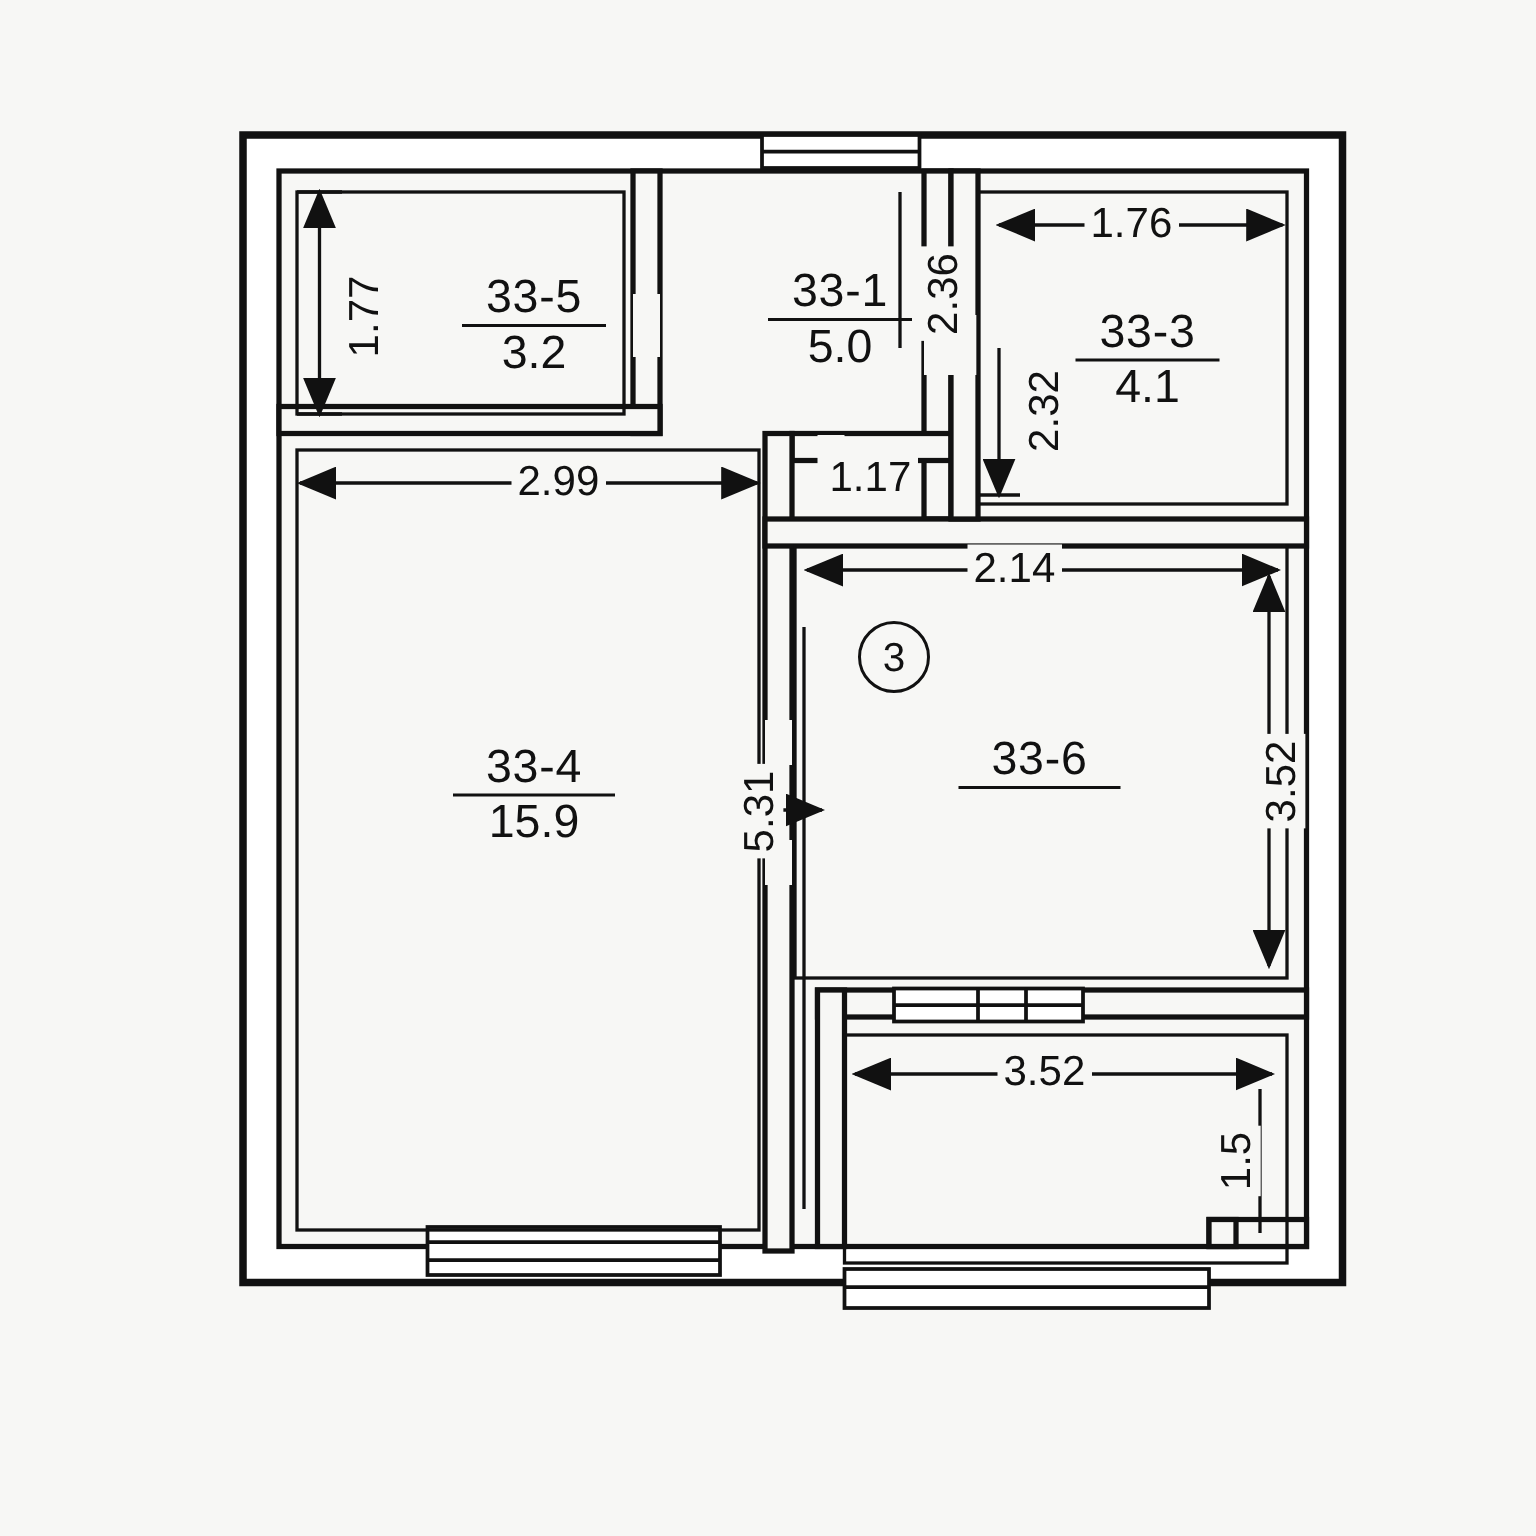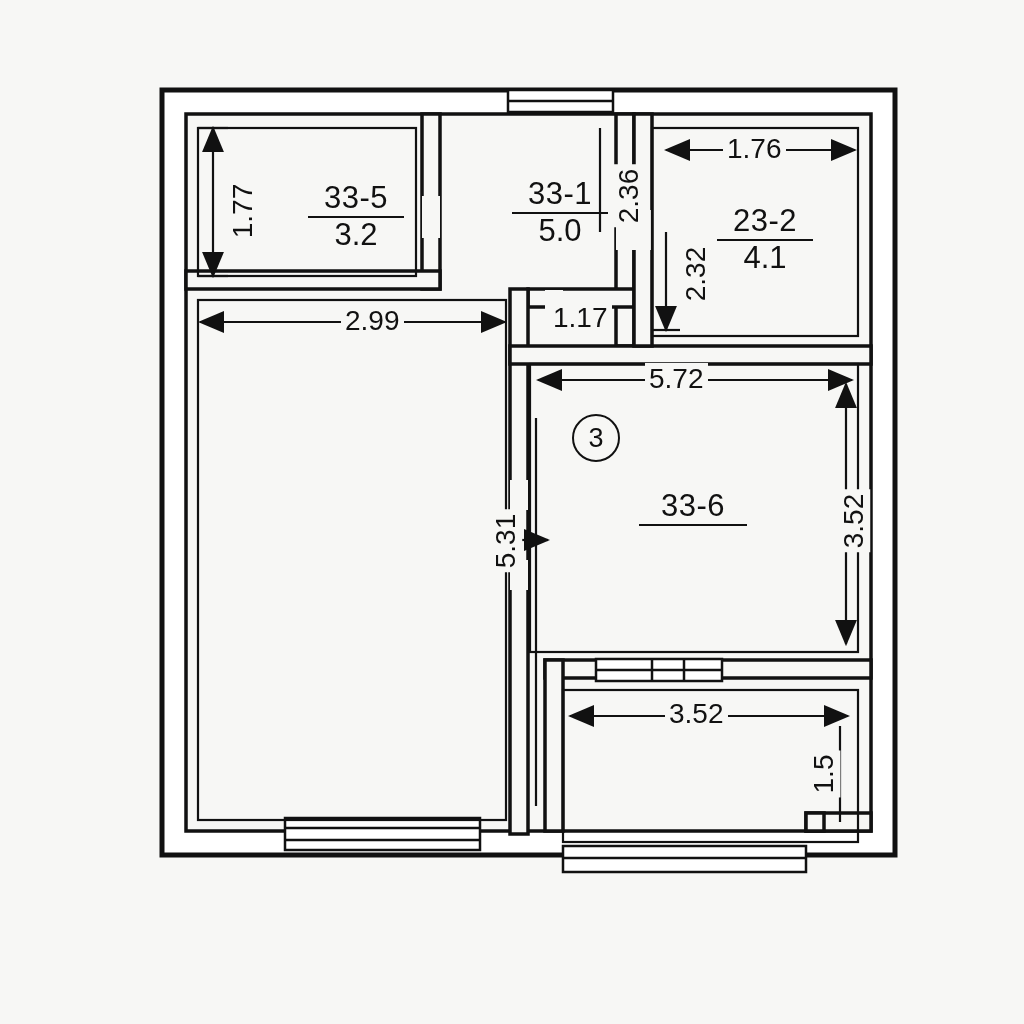--- a/index.html
+++ b/index.html
@@ -186,45 +186,50 @@
     <div class="room-area">3.2</div>
   </div>
 
   <div class="lbl room-label" style="left:500px; top:178px; width:120px;">
     <div class="room-name">33-1</div>
     <div class="room-rule" style="width:96px;"></div>
     <div class="room-area">5.0</div>
   </div>
 
   <div class="lbl room-label" style="left:705px; top:205px; width:120px;">
-    <div class="room-name">23-2</div>
+    <div class="room-name">33-3</div>
     <div class="room-rule" style="width:96px;"></div>
     <div class="room-area">4.1</div>
   </div>
 
+  <div class="lbl room-label" style="left:291px; top:495px; width:130px;">
+    <div class="room-name">33-4</div>
+    <div class="room-rule" style="width:108px;"></div>
+    <div class="room-area">15.9</div>
+  </div>
 
   <div class="lbl room-label" style="left:628px; top:490px; width:130px;">
     <div class="room-name">33-6</div>
     <div class="room-rule" style="width:108px;"></div>
   </div>
 
 
   <div class="lbl dim rot-ccw" style="left:212px; top:195px;">1.77</div>
 
   <div class="lbl dim rot-ccw" style="left:598px; top:180px;">2.36</div>
 
   <div class="lbl dim" style="left:723px; top:133px;">1.76</div>
 
   <div class="lbl dim rot-ccw" style="left:665px; top:258px;">2.32</div>
 
   <div class="lbl dim" style="left:341px; top:305px;">2.99</div>
 
   <div class="lbl dim" style="left:549px; top:302px;">1.17</div>
 
-  <div class="lbl dim" style="left:645px; top:363px;">5.72</div>
+  <div class="lbl dim" style="left:645px; top:363px;">2.14</div>
 
   <div class="lbl dim rot-ccw" style="left:823px; top:505px;">3.52</div>
 
   <div class="lbl dim rot-ccw" style="left:475px; top:525px;">5.31</div>
 
   <div class="lbl dim" style="left:665px; top:698px;">3.52</div>
 
   <div class="lbl dim rot-ccw" style="left:801px; top:758px;">1.5</div>
 
   <div class="marker-num" style="left:572px; top:414px;">3</div>

